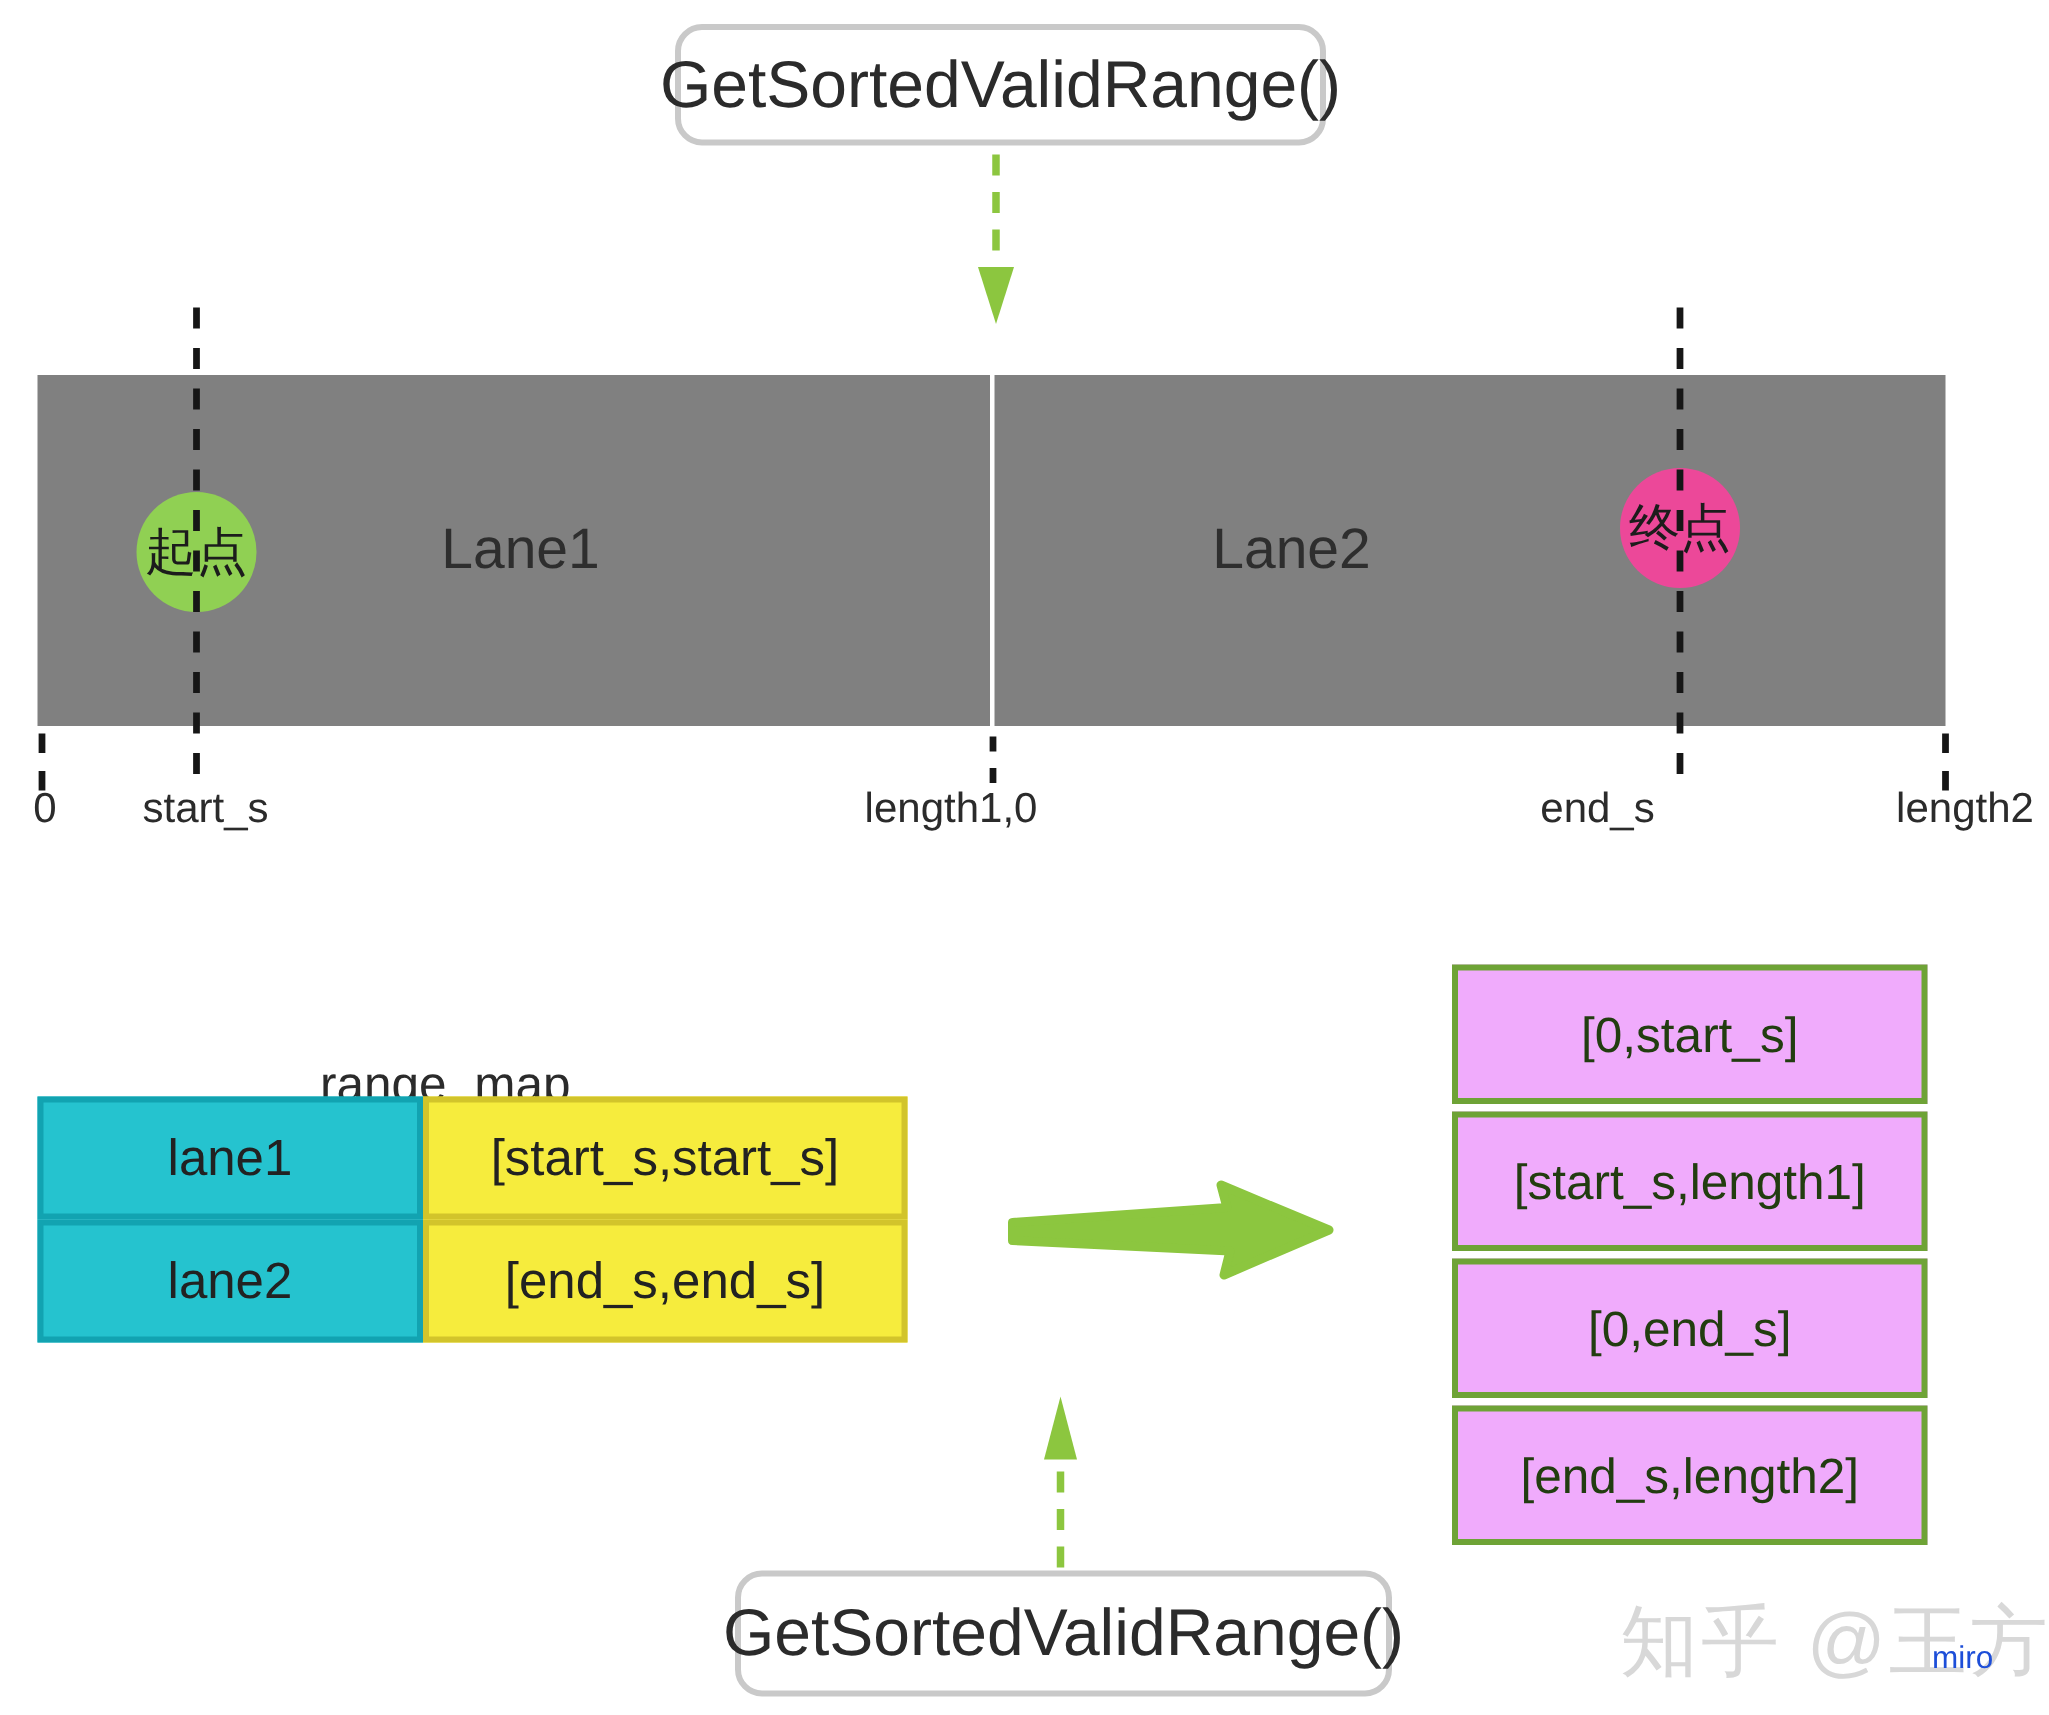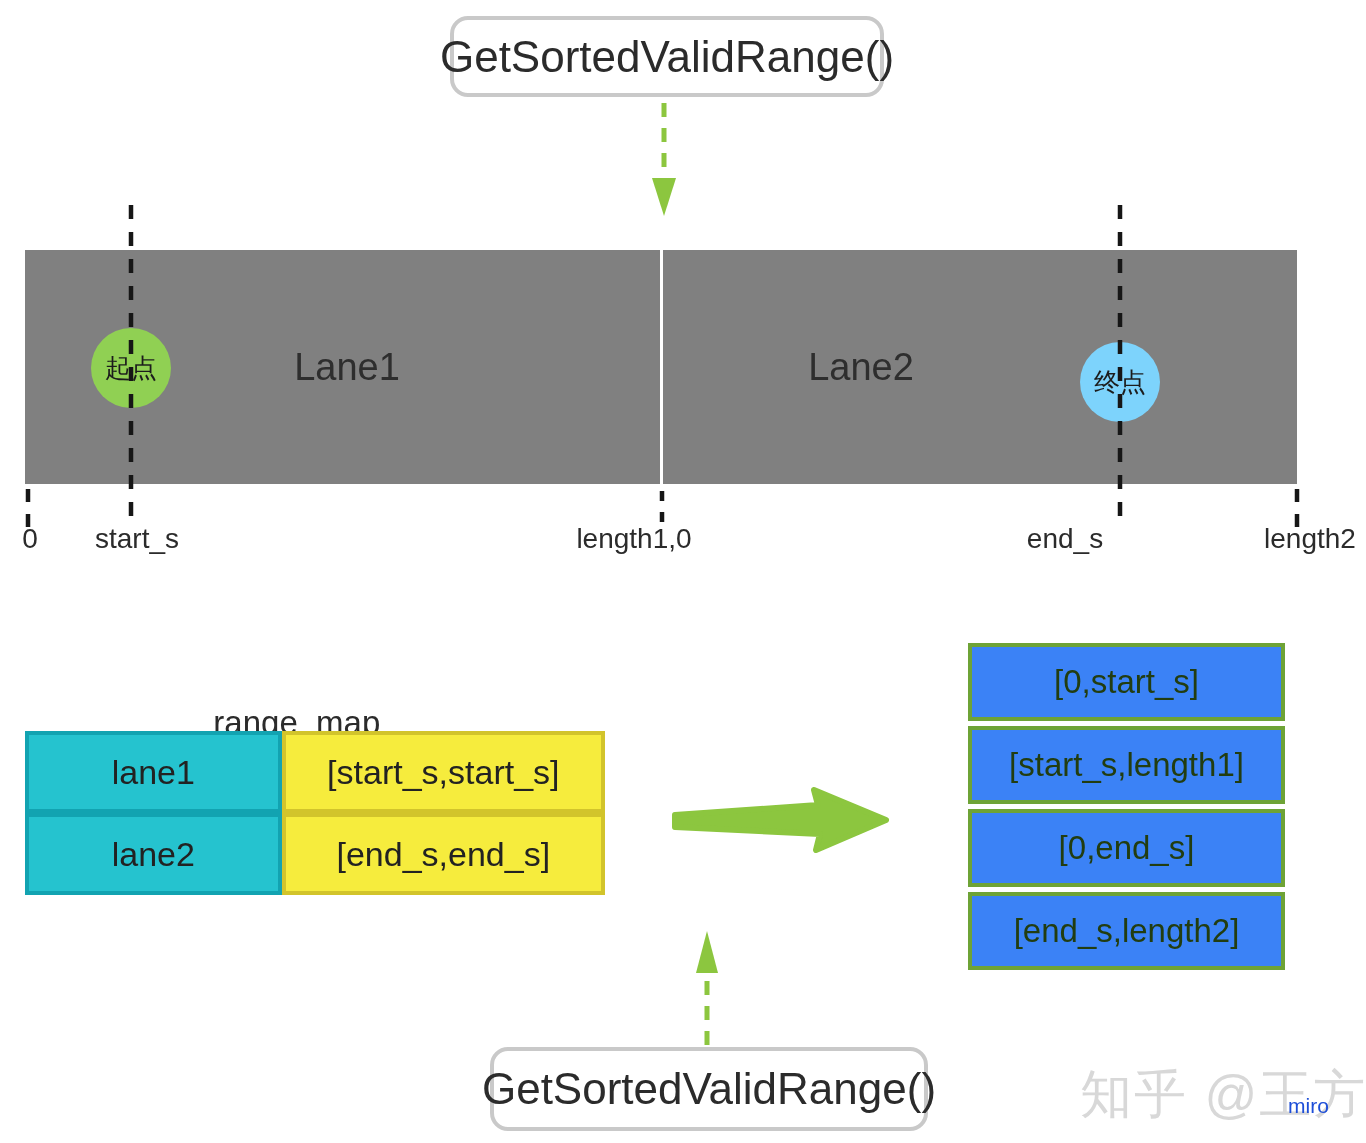--- a/index.html
+++ b/index.html
@@ -36,24 +36,24 @@
     position:absolute;top:117px;transform:translate(-50%,-50%);
     font-size:38px;color:#2e2e2e;white-space:nowrap;
   }
   .lane-label.lane1{left:322px;}
   .lane-label.lane2{left:836px;}
 
   
   .marker{
     position:absolute;width:80px;height:80px;border-radius:50%;
     display:flex;align-items:center;justify-content:center;
-    font-size:26px;color:#1c1c1c;z-index:2;white-space:nowrap;
+    font-size:34px;color:#1c1c1c;z-index:2;white-space:nowrap;
   }
   .marker.start{left:91px;top:328px;background:#90d053;}
-  .marker.end{left:1080px;top:342px;background:#7dd3fc;}
+  .marker.end{left:1080px;top:312px;background:#ec4899;}
 
   
   .axis-label{
     position:absolute;top:523px;transform:translateX(-50%);
     font-size:28px;color:#2b2b2b;white-space:nowrap;
   }
 
   
   .table-title{
     position:absolute;transform:translateX(-50%);
@@ -69,22 +69,22 @@
     box-sizing:border-box;height:82px;
     display:flex;align-items:center;justify-content:center;
     font-size:34px;color:#222222;white-space:nowrap;
   }
   .rm-key{width:265px;background:#25c3cf;border:4px solid #12a3b1;}
   .rm-val{width:334px;background:#f6ec3d;border:4px solid #d2c42b;}
 
   
   .valid-range-table{position:absolute;left:968px;top:643px;width:317px;}
   .vr-row{
-    box-sizing:border-box;height:78px;margin-bottom:5px;
-    background:#3b82f6;border:4px solid #6ea336;
+    box-sizing:border-box;height:93px;margin-bottom:5px;
+    background:#f0abfc;border:4px solid #6ea336;
     display:flex;align-items:center;justify-content:center;
     font-size:33px;color:#223d10;white-space:nowrap;
   }
   .vr-row:last-child{margin-bottom:0;}
 
   
   .overlay{
     position:absolute;left:0;top:0;width:1366px;height:1143px;
     z-index:5;pointer-events:none;
   }

